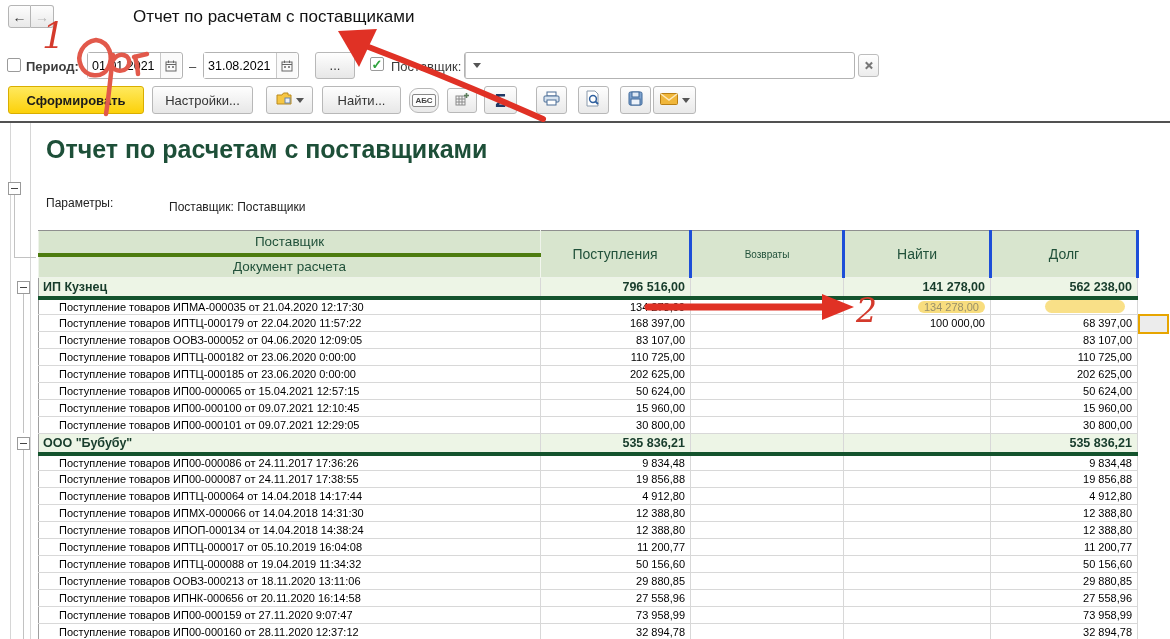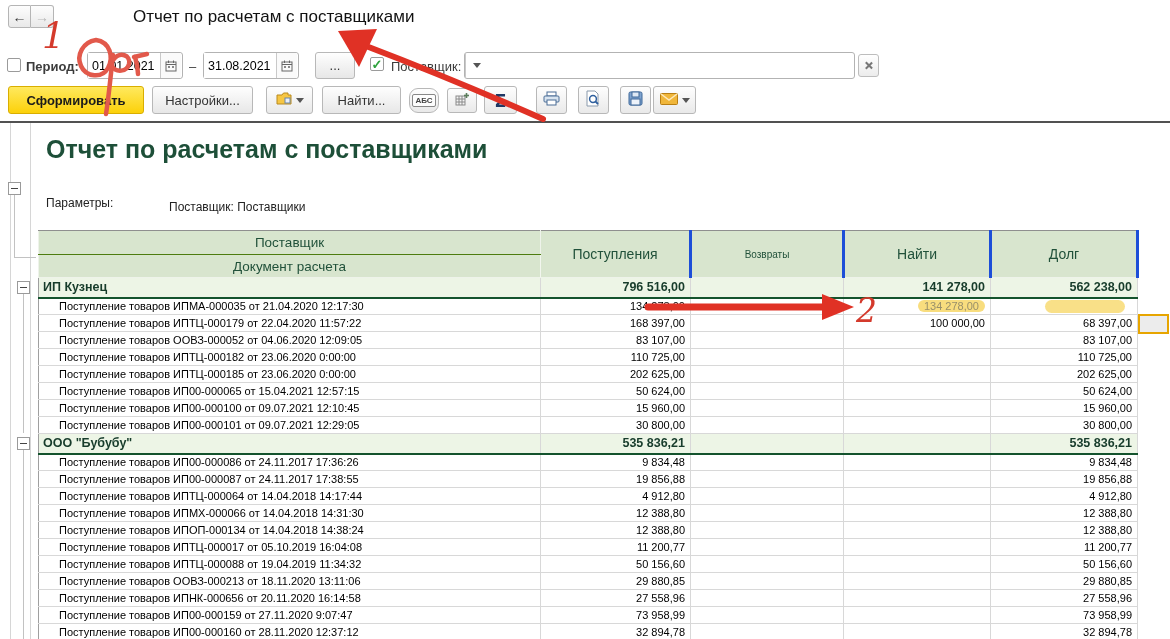--- a/index.html
+++ b/index.html
@@ -52,25 +52,25 @@
 
   
   .rtitle { position:absolute; left:46px; top:135px; font-size:25px; font-weight:bold; color:#1d4f38; white-space:nowrap; }
   .params-label { position:absolute; left:46px; top:196px; font-size:12px; color:#222; }
   .params-value { position:absolute; left:140px; top:200px; font-size:12px; color:#222;margin-left:29px; }
 
   table.rep { position:absolute; left:38px; top:230px; width:1100px; border-collapse:collapse; table-layout:fixed; }
   table.rep td, table.rep th { overflow:hidden; white-space:nowrap; }
   .hd { background:#d8e5ce; color:#21513a; font-weight:normal; text-align:center; font-size:13.5px;
         border:1px solid #eef3ea; border-top:1px solid #8f8f8f; }
-  .hd-top { height:24px; border-bottom:1px solid #4d7c0f; }
+  .hd-top { height:24px; border-bottom:4px solid #4d7c0f; }
   .hd-bottom { height:23px; }
   .hd-span { border-left:1px solid #f2f6ee; border-right:3px solid #1d4ed8; }
   tr.grp td { background:#edf5e6; height:20px; font-size:12.5px; font-weight:bold; color:#173c2b;
-              border-bottom:2px solid #14532d; border-top:1px solid #9f9f9f; }
+              border-bottom:4px solid #14532d; border-top:1px solid #9f9f9f; }
   tr.doc td { background:#fff; height:17px; font-size:11px; color:#000; border-bottom:1px solid #d8d8d8; }
   td.c-doc { padding-left:20px; border-right:1px solid #d8d8d8; }
   tr.grp td.c-doc { padding-left:4px; }
   td.c-num { text-align:right; padding-right:5px; border-right:1px solid #d8d8d8; }
   table.rep { border-left:1px solid #9f9f9f; border-right:1px solid #9f9f9f; }
   .hl-pay { display:inline-block; background:#f8dd7e; border-radius:7px; padding:0 6px; color:#99906a; }
 
   .smear { position:absolute; left:1045px; top:300px; width:80px; height:13px; background:#f8dd7e; border-radius:7px; opacity:.92; }
   .selcur { position:absolute; left:1138px; top:314px; width:31px; height:20px; background:#ececec; border:2px solid #e7a500; cursor:cell; }
 

